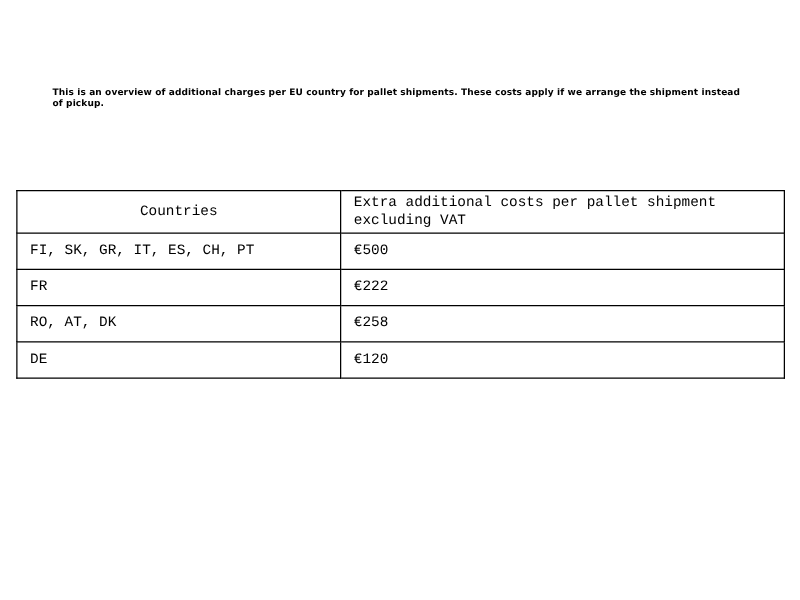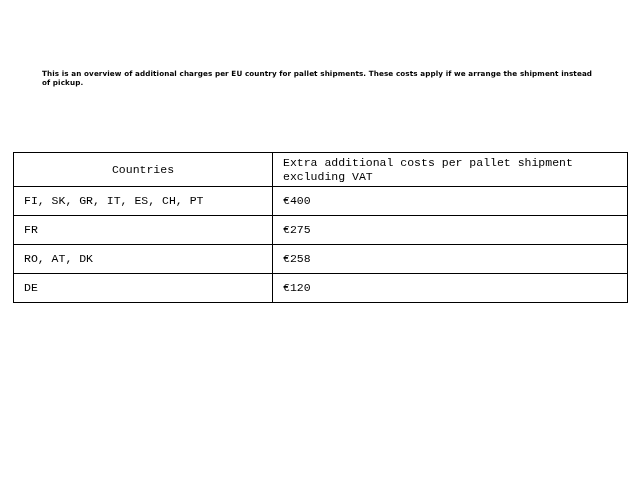--- a/index.html
+++ b/index.html
@@ -83,30 +83,30 @@
         <td>
           <div class="cell-inner">Extra additional costs per pallet shipment excluding VAT</div>
         </td>
       </tr>
 
       <tr>
         <td>
           <div class="cell-inner">FI, SK, GR, IT, ES, CH, PT</div>
         </td>
         <td>
-          <div class="cell-inner">€400</div>
+          <div class="cell-inner">€500</div>
         </td>
       </tr>
 
       <tr>
         <td>
           <div class="cell-inner">FR</div>
         </td>
         <td>
-          <div class="cell-inner">€275</div>
+          <div class="cell-inner">€222</div>
         </td>
       </tr>
 
       <tr>
         <td>
           <div class="cell-inner">RO, AT, DK</div>
         </td>
         <td>
           <div class="cell-inner">€258</div>
         </td>

